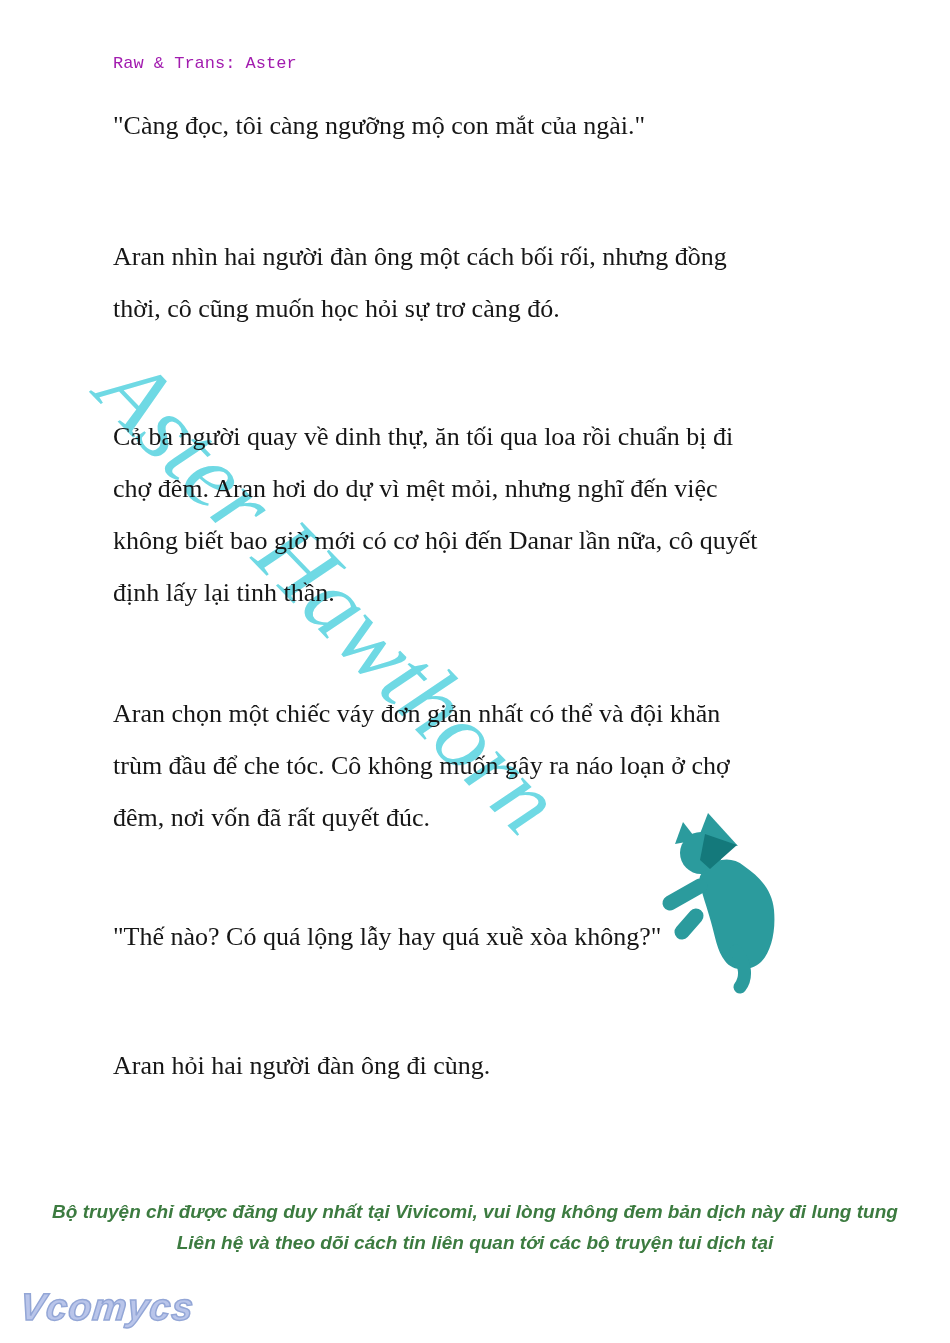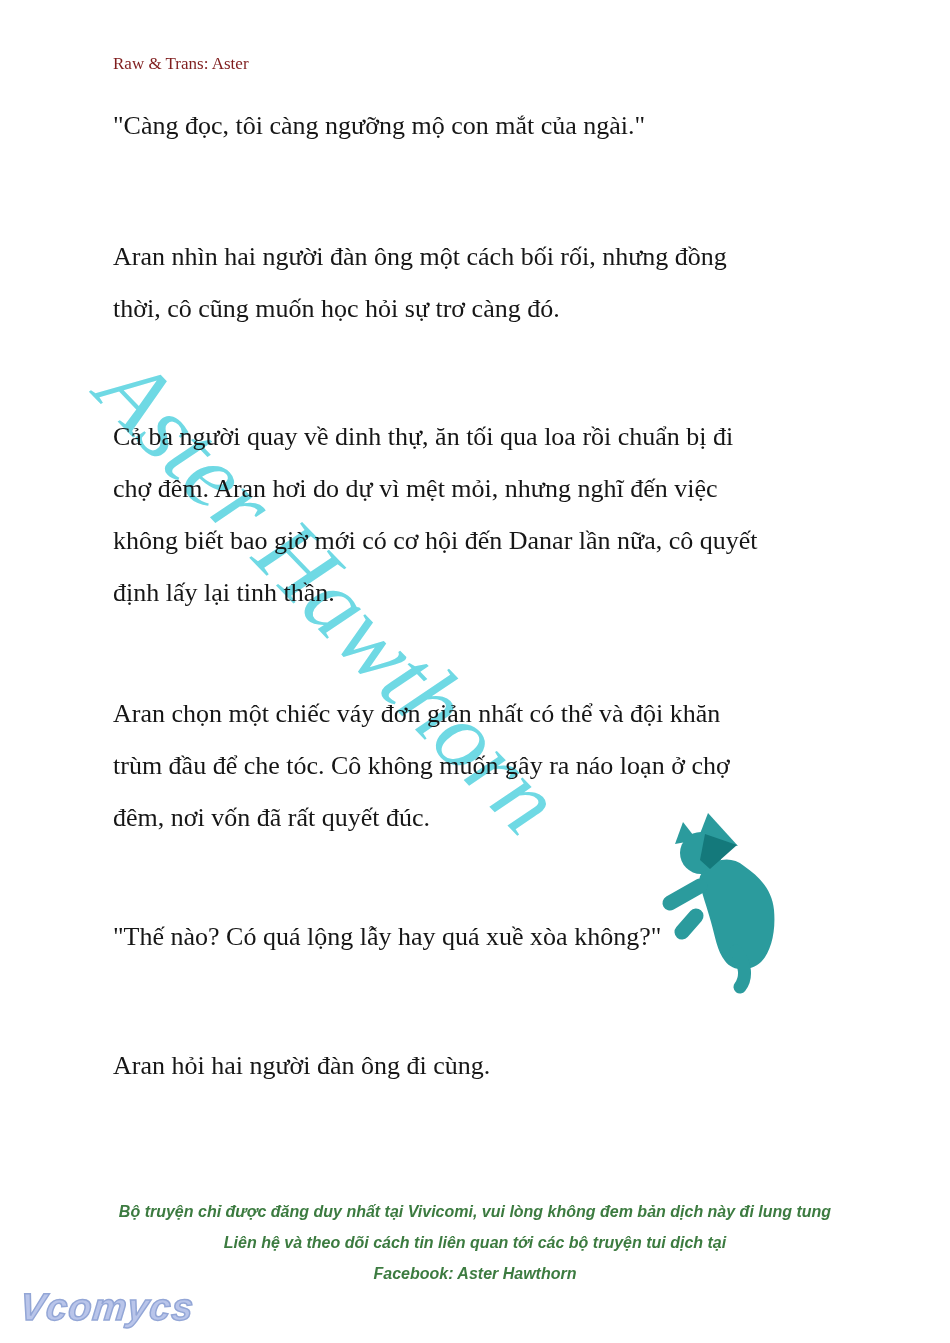--- a/index.html
+++ b/index.html
@@ -4,22 +4,22 @@
 <style>
   html,body{margin:0;padding:0;}
   body{
     width:950px;height:1343px;background:#ffffff;position:relative;
     font-family:"Liberation Serif",serif;overflow:hidden;
   }
   .page{position:absolute;inset:0;overflow:hidden;}
 
   .credit{
     position:absolute;left:113px;top:54px;
-    font-family:Liberation Serif, serif;
-    font-size:17px;color:#7f1d1d;z-index:2;
+    font-family:Liberation Mono, monospace;
+    font-size:17px;color:#a21caf;z-index:2;
   }
 
   .watermark{
     position:absolute;left:150px;top:340px;
     transform:rotate(46deg);transform-origin:0 0;
     font-family:"Liberation Serif",serif;font-style:italic;
     font-size:96px;line-height:1;white-space:nowrap;
     color:#6FD9E4;z-index:0;
   }
 
@@ -28,21 +28,21 @@
   .para{
     position:absolute;left:113px;z-index:2;
     font-size:26px;line-height:52px;color:#161616;white-space:nowrap;
   }
   .p1{top:100px;} .p2{top:231px;font-family:Liberation Serif, serif;} .p3{top:411px;}
   .p4{top:688px;} .p5{top:911px;} .p6{top:1040px;text-align:center;}
 
   .footer{
     position:absolute;left:0;right:0;top:1196px;text-align:center;z-index:2;
     font-family:"Liberation Sans",sans-serif;font-style:italic;font-weight:bold;
-    font-size:16px;line-height:31px;color:#3C7B40;
+    font-size:19px;line-height:31px;color:#3C7B40;
   }
 
   .logo{
     position:absolute;left:20px;top:1286px;z-index:2;
     font-family:"Liberation Sans",sans-serif;font-style:italic;font-weight:bold;
     font-size:38px;letter-spacing:1px;color:#b9c5ea;
     -webkit-text-stroke:1.5px #93a6d6;
     transform:skewX(-6deg);
   }
 </style>
@@ -101,18 +101,17 @@
     <div class="line">"Thế nào? Có quá lộng lẫy hay quá xuề xòa không?"</div>
   </div>
 
   <div class="para p6">
     <div class="line">Aran hỏi hai người đàn ông đi cùng.</div>
   </div>
 
   <div class="footer">
     <div class="line">Bộ truyện chỉ được đăng duy nhất tại Vivicomi, vui lòng không đem bản dịch này đi lung tung</div>
     <div class="line">Liên hệ và theo dõi cách tin liên quan tới các bộ truyện tui dịch tại</div>
-    <div class="line">Facebook: Aster Hawthorn</div>
   </div>
 
   <div class="logo">Vcomycs</div>
 
 </div>
 
 </body></html>

